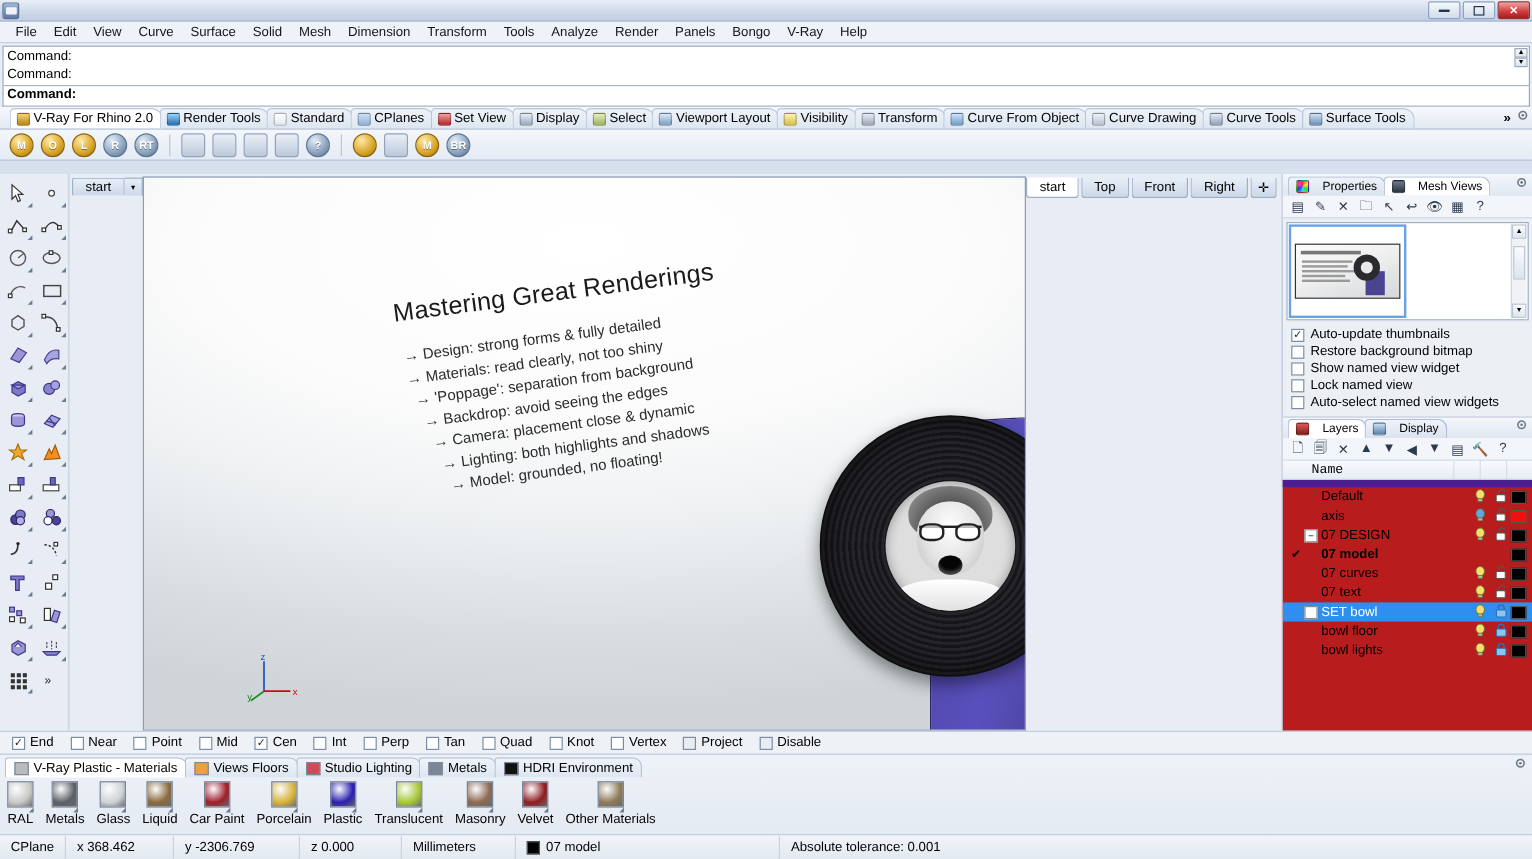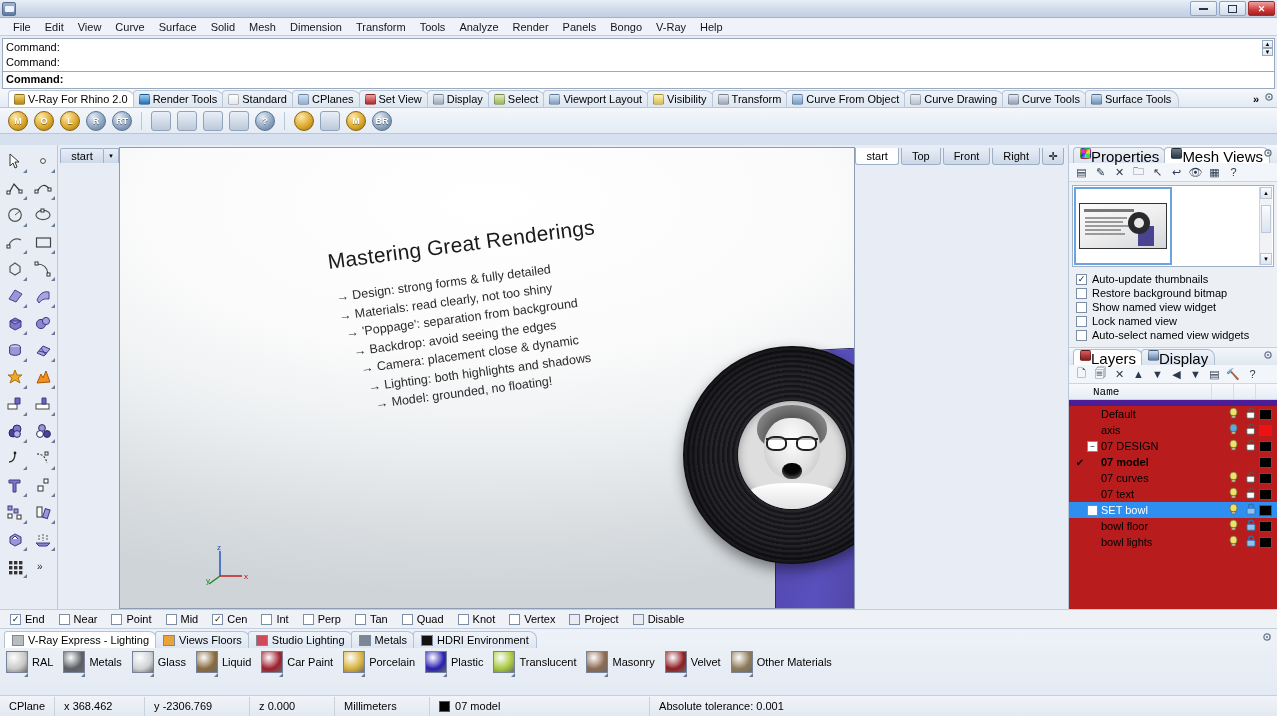--- a/index.html
+++ b/index.html
@@ -168,22 +168,22 @@
     width:15px;height:14px;background:#232328;border-radius:50%;}
   .screw{ position:absolute; width:6px;height:6px;border-radius:50%;
     background:radial-gradient(circle at 35% 30%,#7f78c9,#2b2660); }
   .cursor{ position:absolute; left:826px; top:222px; }
 
   
   .rpanel{ width:209px; background:#eceff4; border-left:1px solid #bac7d8;
     display:flex; flex-direction:column; }
   .ptabs{ height:18px; display:flex; align-items:flex-end; padding-left:4px;
     background:linear-gradient(#f4f7fb,#dfe7f1); position:relative;}
-  .ptab{ display:flex;gap:0; height:16px; padding:0 6px;
-    font-size:15px; border:1px solid #aebdd0; border-bottom:none;
+  .ptab{ display:flex;align-items:center;gap:11px; height:16px; padding:0 6px;
+    font-size:10px; border:1px solid #aebdd0; border-bottom:none;
     border-radius:4px 8px 0 0; background:linear-gradient(#eef3f9,#dae3ef); margin-right:-2px;}
   .ptab.active{ background:#fff; }
   .ptabs .gear{ position:absolute; right:3px; bottom:2px;}
   .ptoolrow{ height:19px; background:#f2f5f9; border-bottom:1px solid #cdd7e4;
     display:flex; align-items:center; gap:4px; padding-left:5px;}
   .ptoolrow .ti{ width:15px;height:15px; display:flex;align-items:center;justify-content:center;}
   .thumbbox{ height:82px; background:#fff; border:1px solid #9fb0c6; margin:3px;
     position:relative; display:flex;}
   .thumbsel{ width:98px; height:78px; border:2px solid #6aa3e0; margin:1px;
     background:#fff; display:flex; align-items:center; justify-content:center;}
@@ -236,21 +236,21 @@
 
   .matpanel{ position:absolute; left:0; right:0; bottom:21px; height:67px;
     background:linear-gradient(#eef2f8,#e4eaf3); border-top:1px solid #c3cfdf;}
   .mtabs{ height:19px; display:flex; align-items:flex-end; padding-left:4px; position:relative;}
   .mtab{ display:flex;align-items:center;gap:4px;height:17px;padding:0 7px;
     font-size:11px;border:1px solid #b4c2d5;border-bottom:none;
     border-radius:3px 8px 0 0; background:linear-gradient(#eff4fa,#dde6f1); margin-right:-2px;}
   .mtab.active{ background:#fff;}
   .mtabs .gear{ position:absolute; right:4px; bottom:3px;}
   .mrow{ display:flex; align-items:center; padding:3px 0 0 6px; gap:2px;}
-  .mitem{ display:flex; align-items:center; gap:4px; margin-right:8px; font-size:11px; position:relative;}
+  .mitem{ display:flex; align-items:center; gap:4px; margin-right:8px; font-size:11px; position:relative;flex-direction:column;}
   .msw{ width:22px;height:22px;border:1px solid #77839a; position:relative;}
   .msw:after{ content:""; position:absolute; right:-1px; bottom:-5px; width:0;height:0;
     border-left:4px solid transparent;border-bottom:4px solid #6a7c93;}
   .lynda{ position:absolute; right:14px; bottom:20px; font-size:34px;
     letter-spacing:-1px; color:#6f7479; }
   .lynda b{ color:#4a4f55; font-weight:bold;}
 
   .statusbar{ position:absolute; left:0; right:0; bottom:0; height:21px;
     background:linear-gradient(#f1f4f9,#e3e9f1); border-top:1px solid #c3cfdf;
     display:flex; align-items:center; font-size:11px;}
@@ -1002,21 +1002,21 @@
       <div class="it">
         <span class="cbox" style="background: rgb(233, 237, 243);"></span>
         <span>Disable</span>
       </div>
     </div>
 
   <div class="matpanel">
     <div class="mtabs" id="mtabs">
       <div class="mtab active">
           <span style="width: 12px; height: 11px; border: 1px solid rgb(125, 136, 154); display: inline-block; background: rgb(185, 188, 191);"></span>
-          <span>V-Ray Express - Lighting</span>
+          <span>V-Ray Plastic - Materials</span>
         </div>
         <div class="mtab">
           <span style="width: 12px; height: 11px; border: 1px solid rgb(125, 136, 154); display: inline-block; background: rgb(232, 164, 58);"></span>
           <span>Views Floors</span>
         </div>
         <div class="mtab">
           <span style="width: 12px; height: 11px; border: 1px solid rgb(125, 136, 154); display: inline-block; background: rgb(208, 74, 90);"></span>
           <span>Studio Lighting</span>
         </div>
         <div class="mtab">

